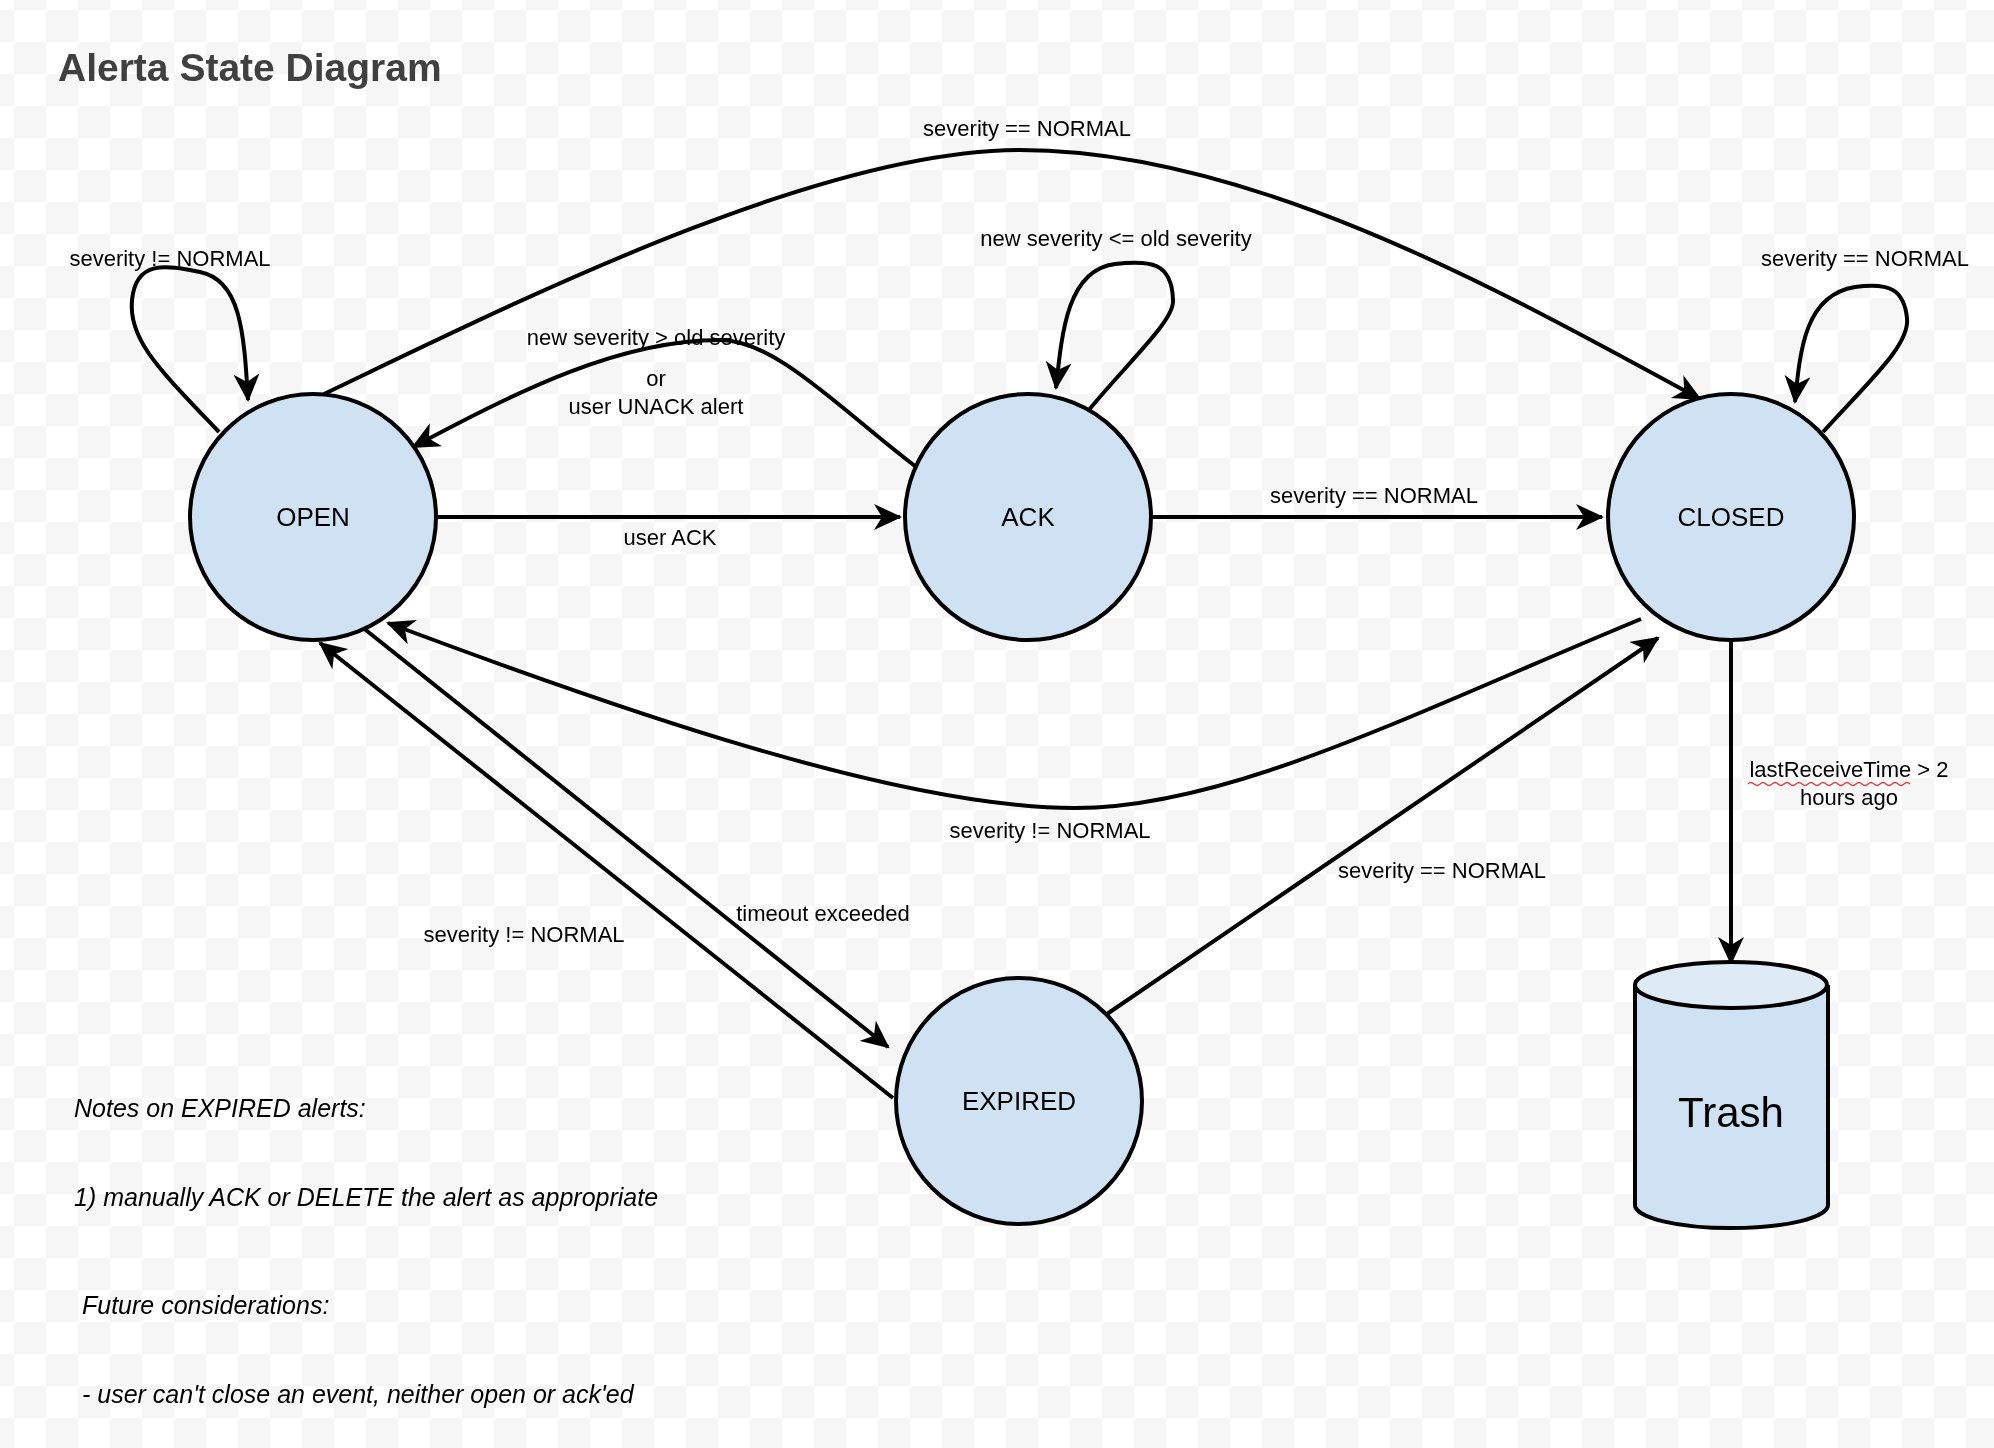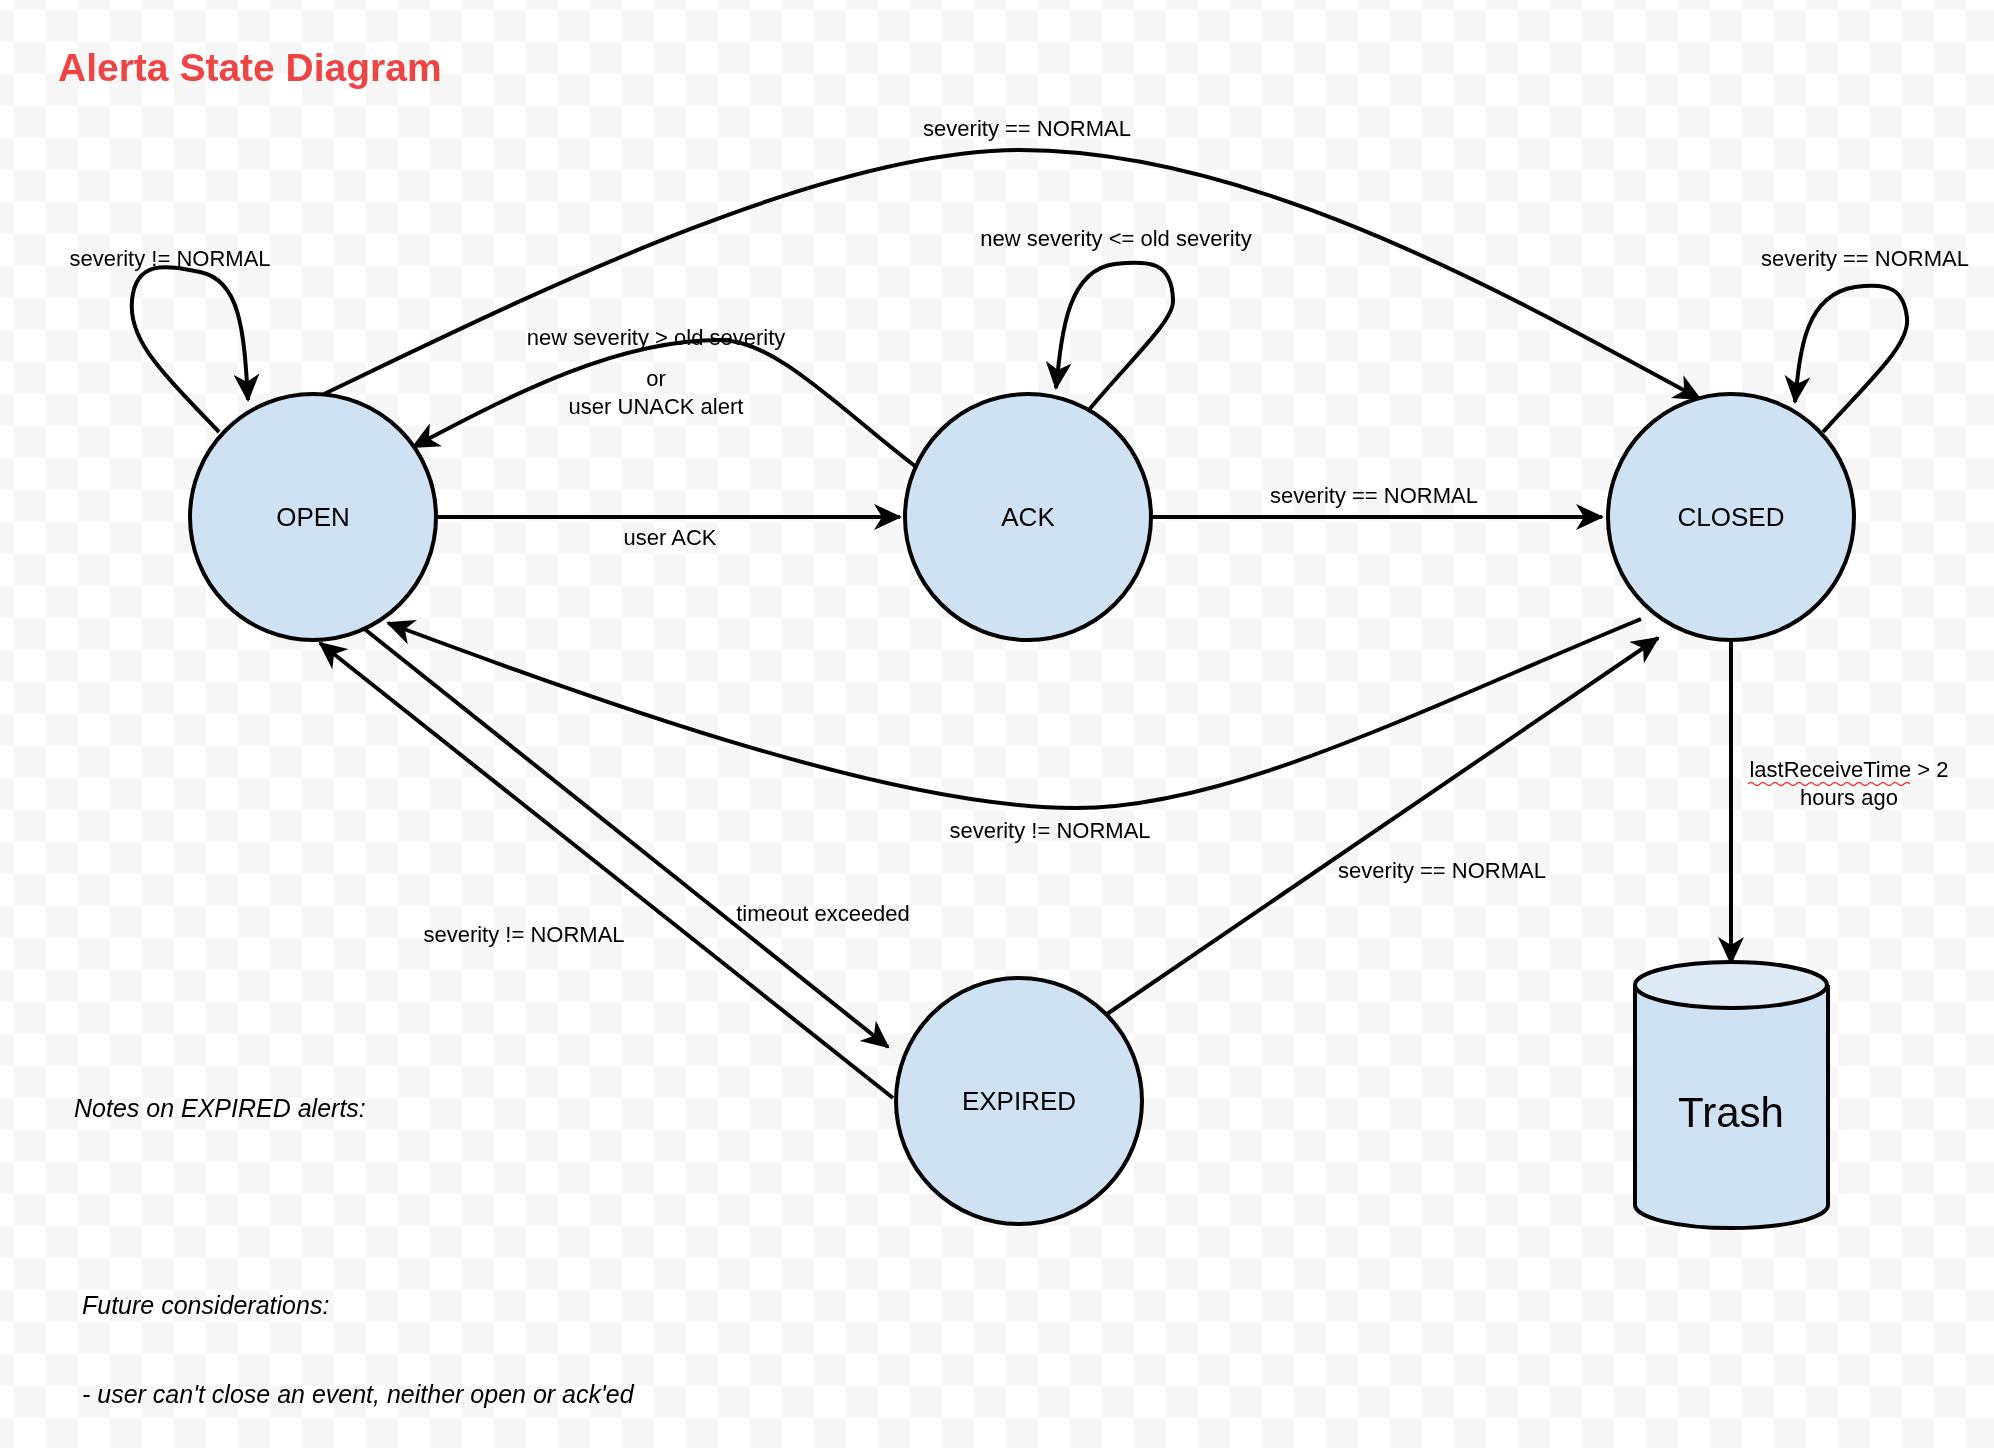--- a/index.html
+++ b/index.html
@@ -8,21 +8,21 @@
     background-color: #ffffff;
     background-image:
       linear-gradient(45deg, #f6f6f6 25%, transparent 25%, transparent 75%, #f6f6f6 75%),
       linear-gradient(45deg, #f6f6f6 25%, transparent 25%, transparent 75%, #f6f6f6 75%);
     background-size: 64px 64px;
     background-position: 14px 10px, 46px 42px;
     font-family: "Liberation Sans", sans-serif;
     position: relative;
   }
   svg#diagram { position: absolute; left: 0; top: 0; }
-  .title { position: absolute; left: 58px; top: 46px; font-size: 39px; font-weight: bold; color: #ef4444; }
+  .title { position: absolute; left: 58px; top: 46px; font-size: 39px; font-weight: bold; color: #404040; }
   .notes { position: absolute; font-size: 25px; line-height: 29.5px; color: #000; white-space: pre; font-style: italic; }
   .lbl { font-size: 22px; fill: #000; font-family: "Liberation Sans", sans-serif; }
   .node-lbl { font-size: 26px; fill: #000; font-family: "Liberation Sans", sans-serif; }
   .trash-lbl { font-size: 42px; fill: #000; font-family: "Liberation Sans", sans-serif; }
   .edge { fill: none; stroke: #000; stroke-width: 4; }
   .node { fill: #cfe2f3; stroke: #000; stroke-width: 4; }
 </style>
 </head>
 <body>
 
@@ -116,20 +116,21 @@
   <text class="lbl" x="823" y="921" text-anchor="middle">timeout exceeded</text>
   <text class="lbl" x="524" y="942" text-anchor="middle">severity != NORMAL</text>
   <text class="lbl" x="1442" y="878" text-anchor="middle">severity == NORMAL</text>
   <text class="lbl" x="1849" y="777" text-anchor="middle">lastReceiveTime &gt; 2</text>
   <text class="lbl" x="1849" y="805" text-anchor="middle">hours ago</text>
   <path d="M1748,784 q3,-3 6,0 t6,0 t6,0 t6,0 t6,0 t6,0 t6,0 t6,0 t6,0 t6,0 t6,0 t6,0 t6,0 t6,0 t6,0 t6,0 t6,0 t6,0 t6,0 t6,0 t6,0 t6,0 t6,0 t6,0 t6,0 t6,0 t6,0" fill="none" stroke="#e53935" stroke-width="1.2"></path>
 </svg>
 
 <div class="notes" style="left:74px; top:1035px;">
   <div>Notes on EXPIRED alerts:</div>
+  <div>1) manually ACK or DELETE the alert as appropriate</div>
   
 </div>
 
 <div class="notes" style="left:82px; top:1232px;">
   <div>Future considerations:</div>
   <div>- user can't close an event, neither open or ack'ed</div>
   
   
   
   

